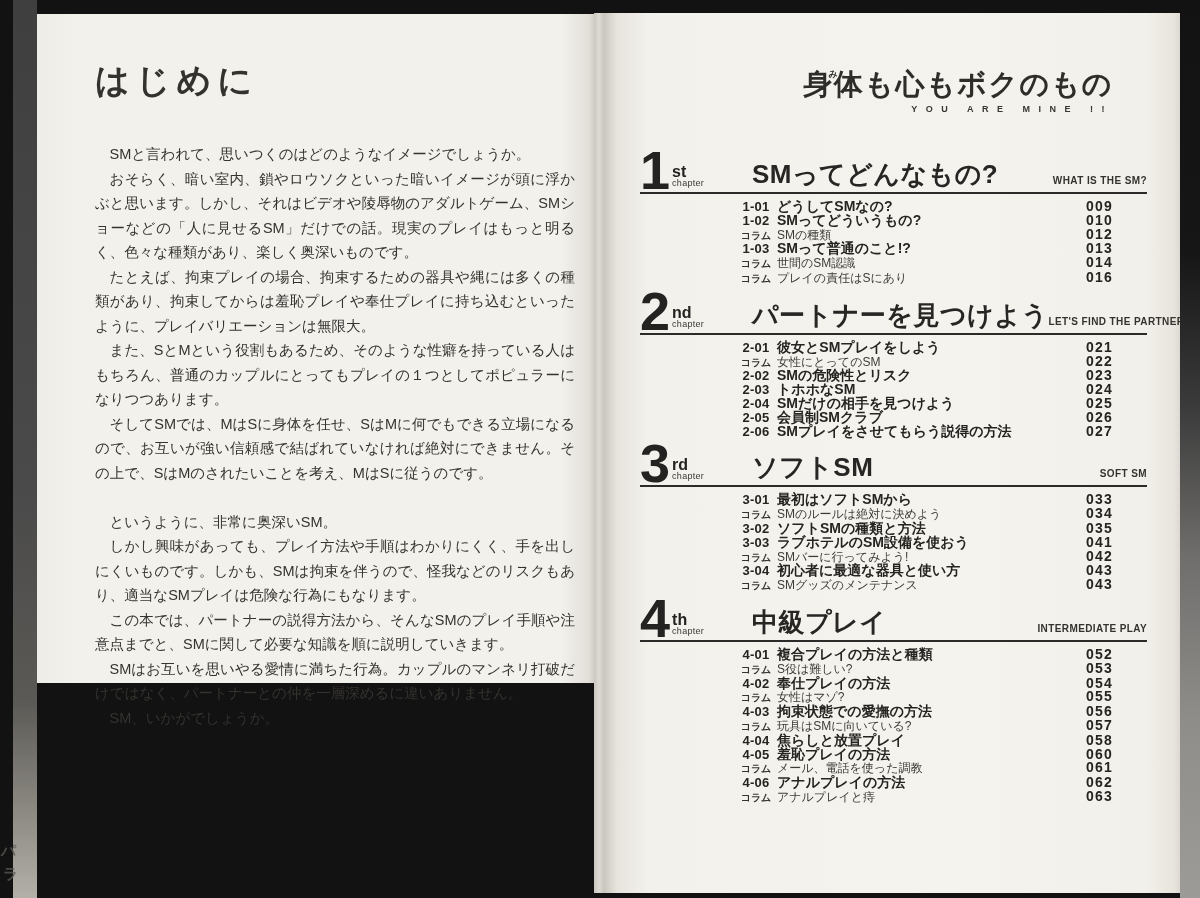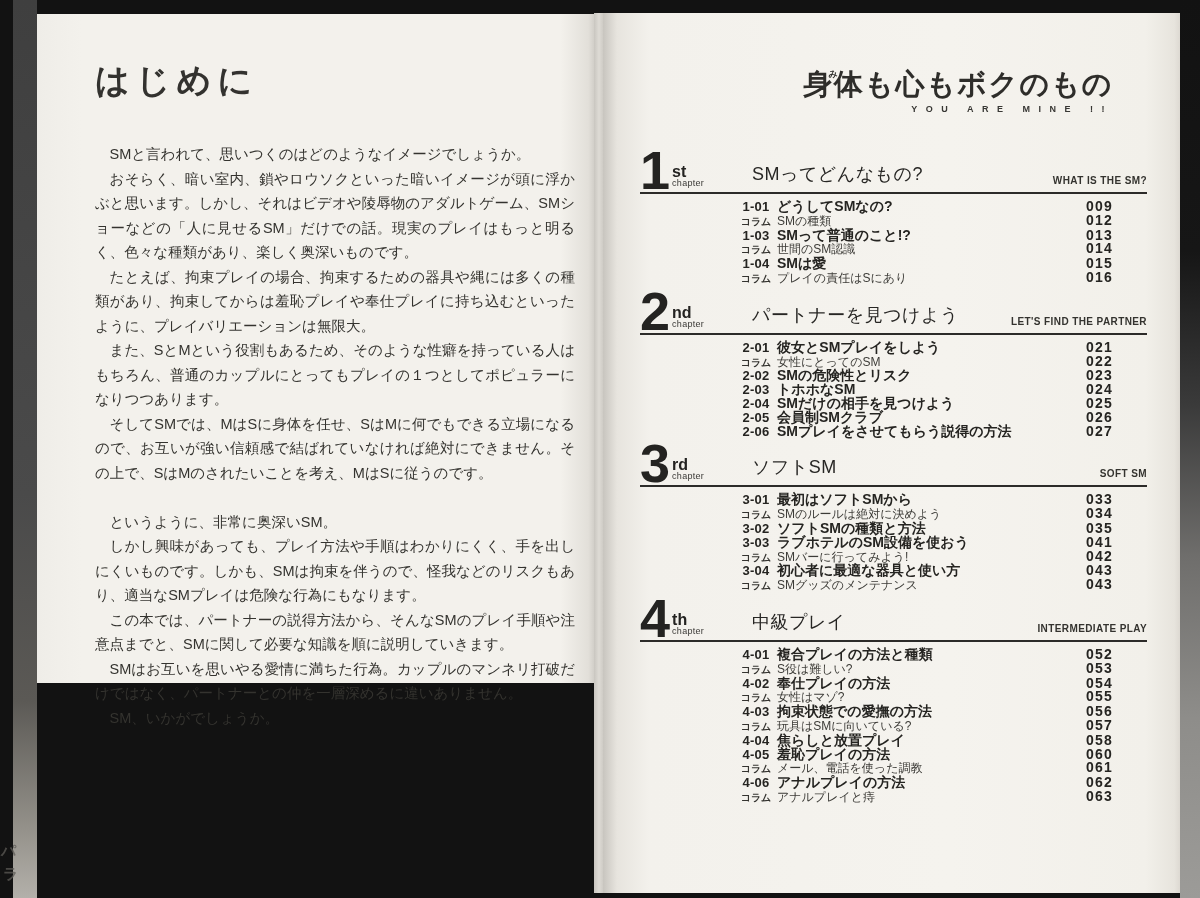--- a/index.html
+++ b/index.html
@@ -66,21 +66,21 @@
   .toc{margin:35px 33px 0 37px;width:507px;color:#2a2927;}
   .ch-head{
     display:flex;align-items:flex-end;
     border-bottom:2.5px solid #2c2b29;padding-bottom:2px;
   }
   .ch-numcol{width:112px;flex:none;display:flex;align-items:flex-end;}
   .ch-num{font-size:54px;font-weight:700;line-height:40px;letter-spacing:-3px;color:#242321;}
   .ch-ordcol{margin-left:5px;display:flex;flex-direction:column;justify-content:flex-end;padding-bottom:1px;}
   .ch-ord{font-size:16px;font-weight:700;line-height:13px;color:#242321;}
   .ch-word{font-size:9px;font-weight:400;line-height:11px;color:#3a3936;letter-spacing:.3px;}
-  .ch-title{font-size:18px;font-weight:400;letter-spacing:.5px;line-height:32px;color:#272624;white-space:nowrap;}
+  .ch-title{font-size:26px;font-weight:700;letter-spacing:.5px;line-height:32px;color:#272624;white-space:nowrap;}
   .ch-en{margin-left:auto;font-size:10px;font-weight:700;letter-spacing:.4px;color:#34332f;line-height:12px;margin-bottom:3px;white-space:nowrap;}
 
   .ch-items{margin:6px 34px 5px 95px;text-align:center;}
   .toc-row{display:flex;align-items:baseline;line-height:13.8px;}
   .toc-row .no{width:42px;flex:none;}
   .toc-row .t{white-space:nowrap;}
   .toc-row .pg{margin-left:auto;font-size:14px;font-weight:700;letter-spacing:1.2px;color:#252421;}
   .row-main{font-size:14px;font-weight:700;color:#252421;}
   .row-main .no{font-size:13px;letter-spacing:.2px;}
   .row-column .no{font-size:10px;font-weight:700;color:#353430;}
@@ -134,39 +134,39 @@
       </div>
       <div class="ch-title">SMってどんなもの?</div>
       <div class="ch-en">WHAT IS THE SM?</div>
     </div>
     <div class="ch-items">
             <div class="toc-row row-main">
     <span class="no">1-01</span>
     <span class="t">どうしてSMなの?</span>
     <span class="pg">009</span>
   </div>
+            <div class="toc-row row-main">
+    <span class="no">1-02</span>
+    <span class="t">SMってどういうもの?</span>
+    <span class="pg">010</span>
+  </div>
             <div class="toc-row row-column">
     <span class="no">コラム</span>
     <span class="t">SMの種類</span>
     <span class="pg">012</span>
   </div>
             <div class="toc-row row-main">
     <span class="no">1-03</span>
     <span class="t">SMって普通のこと!?</span>
     <span class="pg">013</span>
   </div>
             <div class="toc-row row-column">
     <span class="no">コラム</span>
     <span class="t">世間のSM認識</span>
     <span class="pg">014</span>
-  </div>
-            <div class="toc-row row-main">
-    <span class="no">1-04</span>
-    <span class="t">SMは愛</span>
-    <span class="pg">015</span>
   </div>
             <div class="toc-row row-column">
     <span class="no">コラム</span>
     <span class="t">プレイの責任はSにあり</span>
     <span class="pg">016</span>
   </div>
           </div>
   </section>
         <section class="toc-chapter">
     <div class="ch-head">

